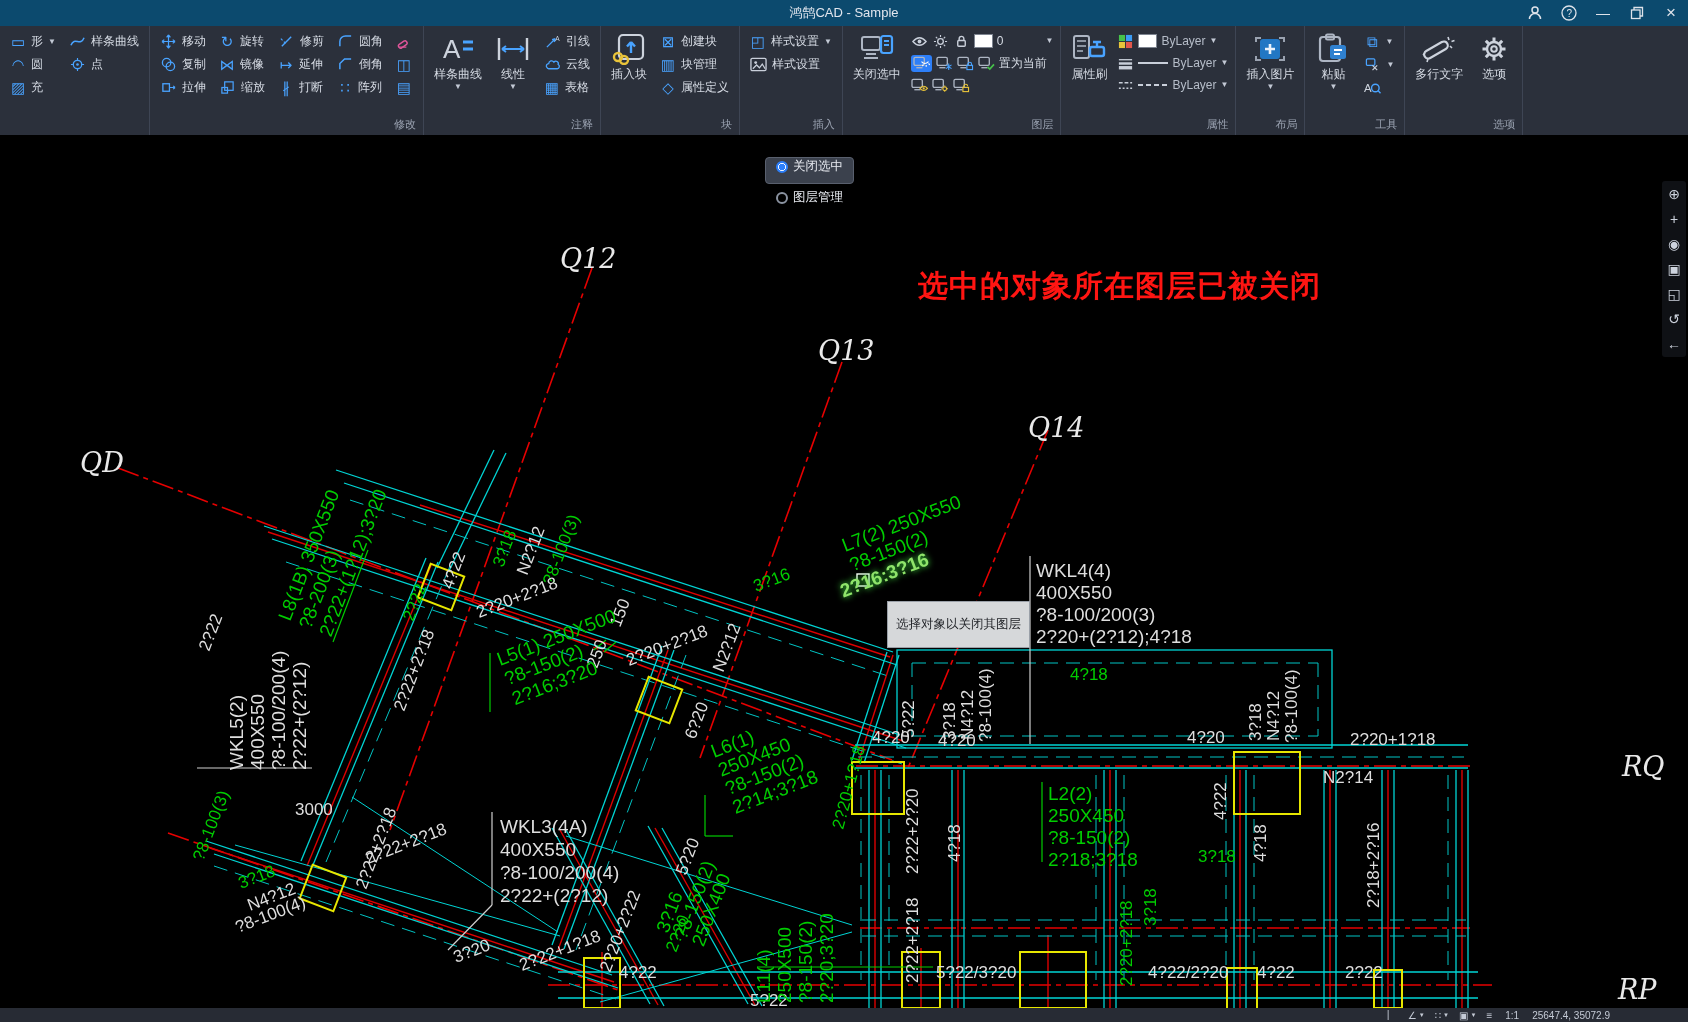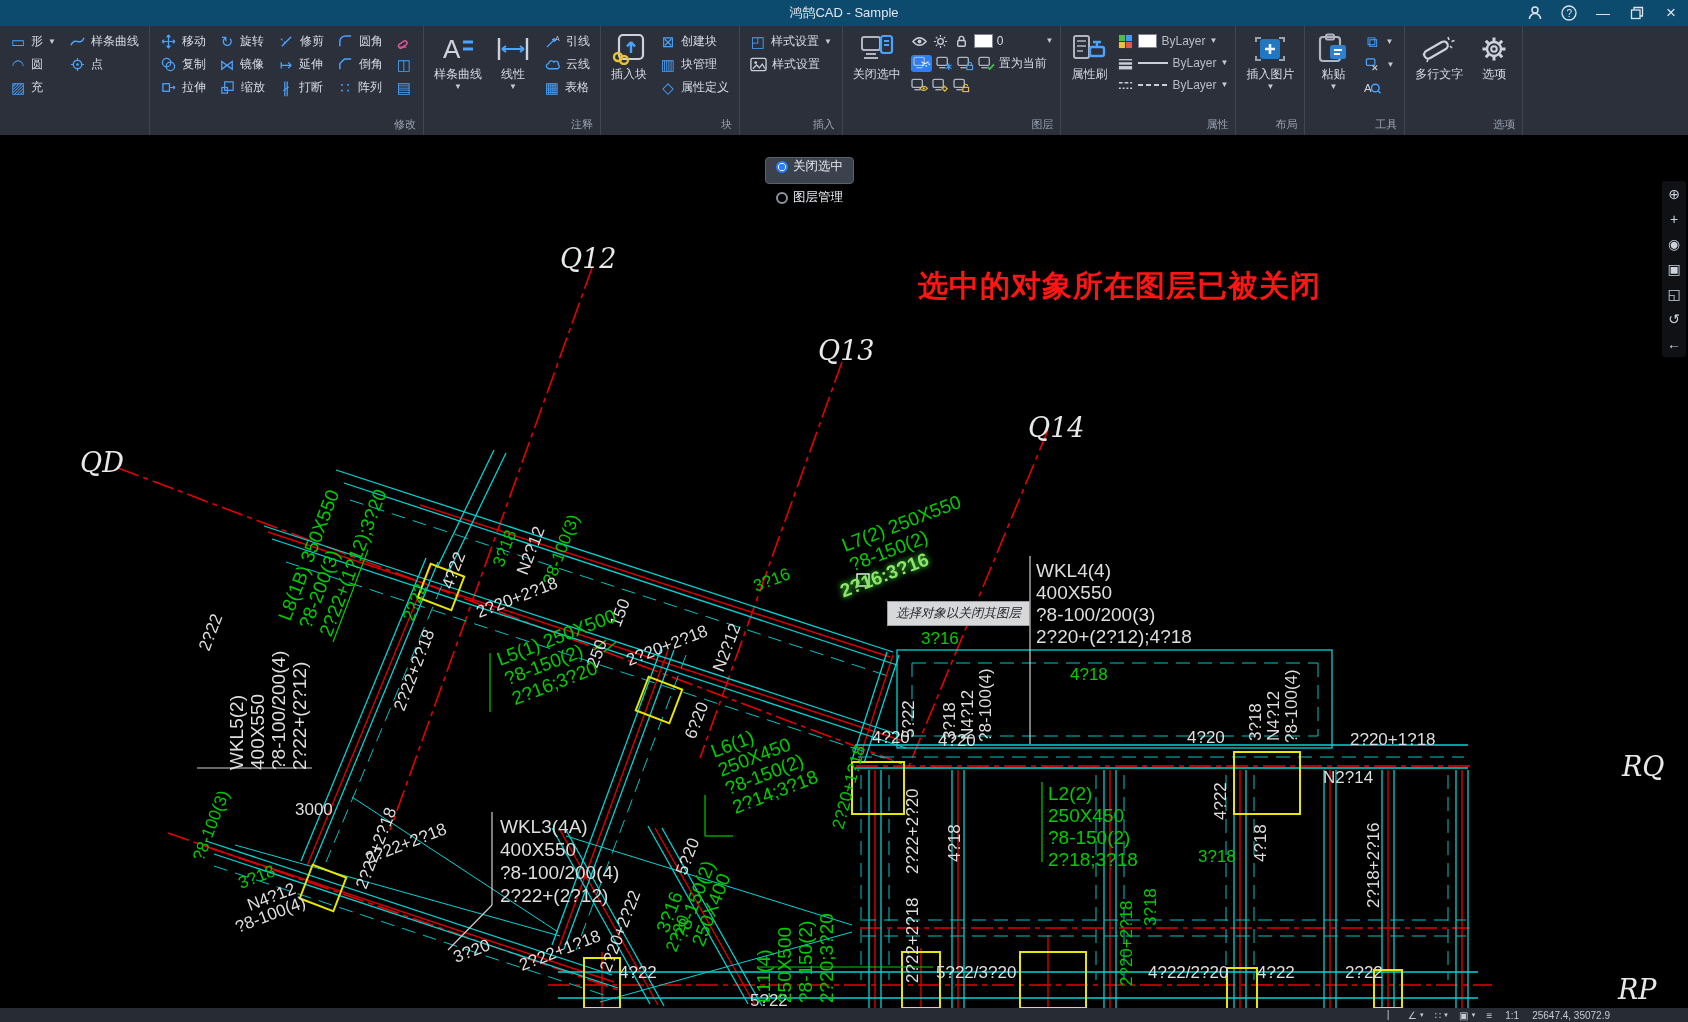--- a/index.html
+++ b/index.html
@@ -41,21 +41,21 @@
   .cw{fill:#dedede;} .cg{fill:#00cd00;}
   .chl{fill:#8fe46a;} 
   .axis-t{font-family:"DejaVu Serif",serif;font-style:italic;fill:#e9e9e9;font-size:27px;}
   .warn-t{font-size:30px;font-weight:bold;fill:#ff1512;letter-spacing:1px;}
   .pill{position:absolute;left:765px;top:22px;height:25px;background:#3b414d;border:1px solid #59606e;
     border-radius:4px;display:flex;align-items:center;gap:14px;padding:0 10px;font-size:12.5px;color:#e8ebf1;flex-direction:column;}
   .radio{width:12px;height:12px;border-radius:50%;border:2px solid #8b93a1;box-sizing:border-box;display:inline-block;}
   .radio.on{border-color:#2d7ff9;background:radial-gradient(circle,#2d7ff9 0 3px,#fff 3px 4px,#2d7ff9 4px);}
   .ropt{display:flex;align-items:center;gap:5px;}
   .tooltip{position:absolute;left:887px;top:466px;background:#d6d8da;border:1px solid #9aa0a8;
-    color:#1d1f24;font-size:12.5px;padding:3px 8px;white-space:nowrap;font-style:italic;}
+    color:#1d1f24;font-size:12.5px;padding:14px 8px;white-space:nowrap;}
   .rightnav{position:absolute;right:2px;top:46px;width:24px;display:flex;flex-direction:column;
     gap:7px;align-items:center;background:rgba(28,31,38,.55);padding:4px 0;border-radius:3px;}
   .rni{color:#cdd3dd;font-size:14px;line-height:1;width:18px;height:18px;display:flex;
     align-items:center;justify-content:center;}
   
   .statusbar{position:absolute;left:0;right:0;bottom:0;height:14px;background:#272b34;
     display:flex;align-items:center;justify-content:flex-end;gap:13px;padding-right:78px;
     font-size:10px;color:#c4cad5;}
   .sbi{display:flex;align-items:center;gap:2px;color:#c4cad5;font-size:10px;}
 </style>

